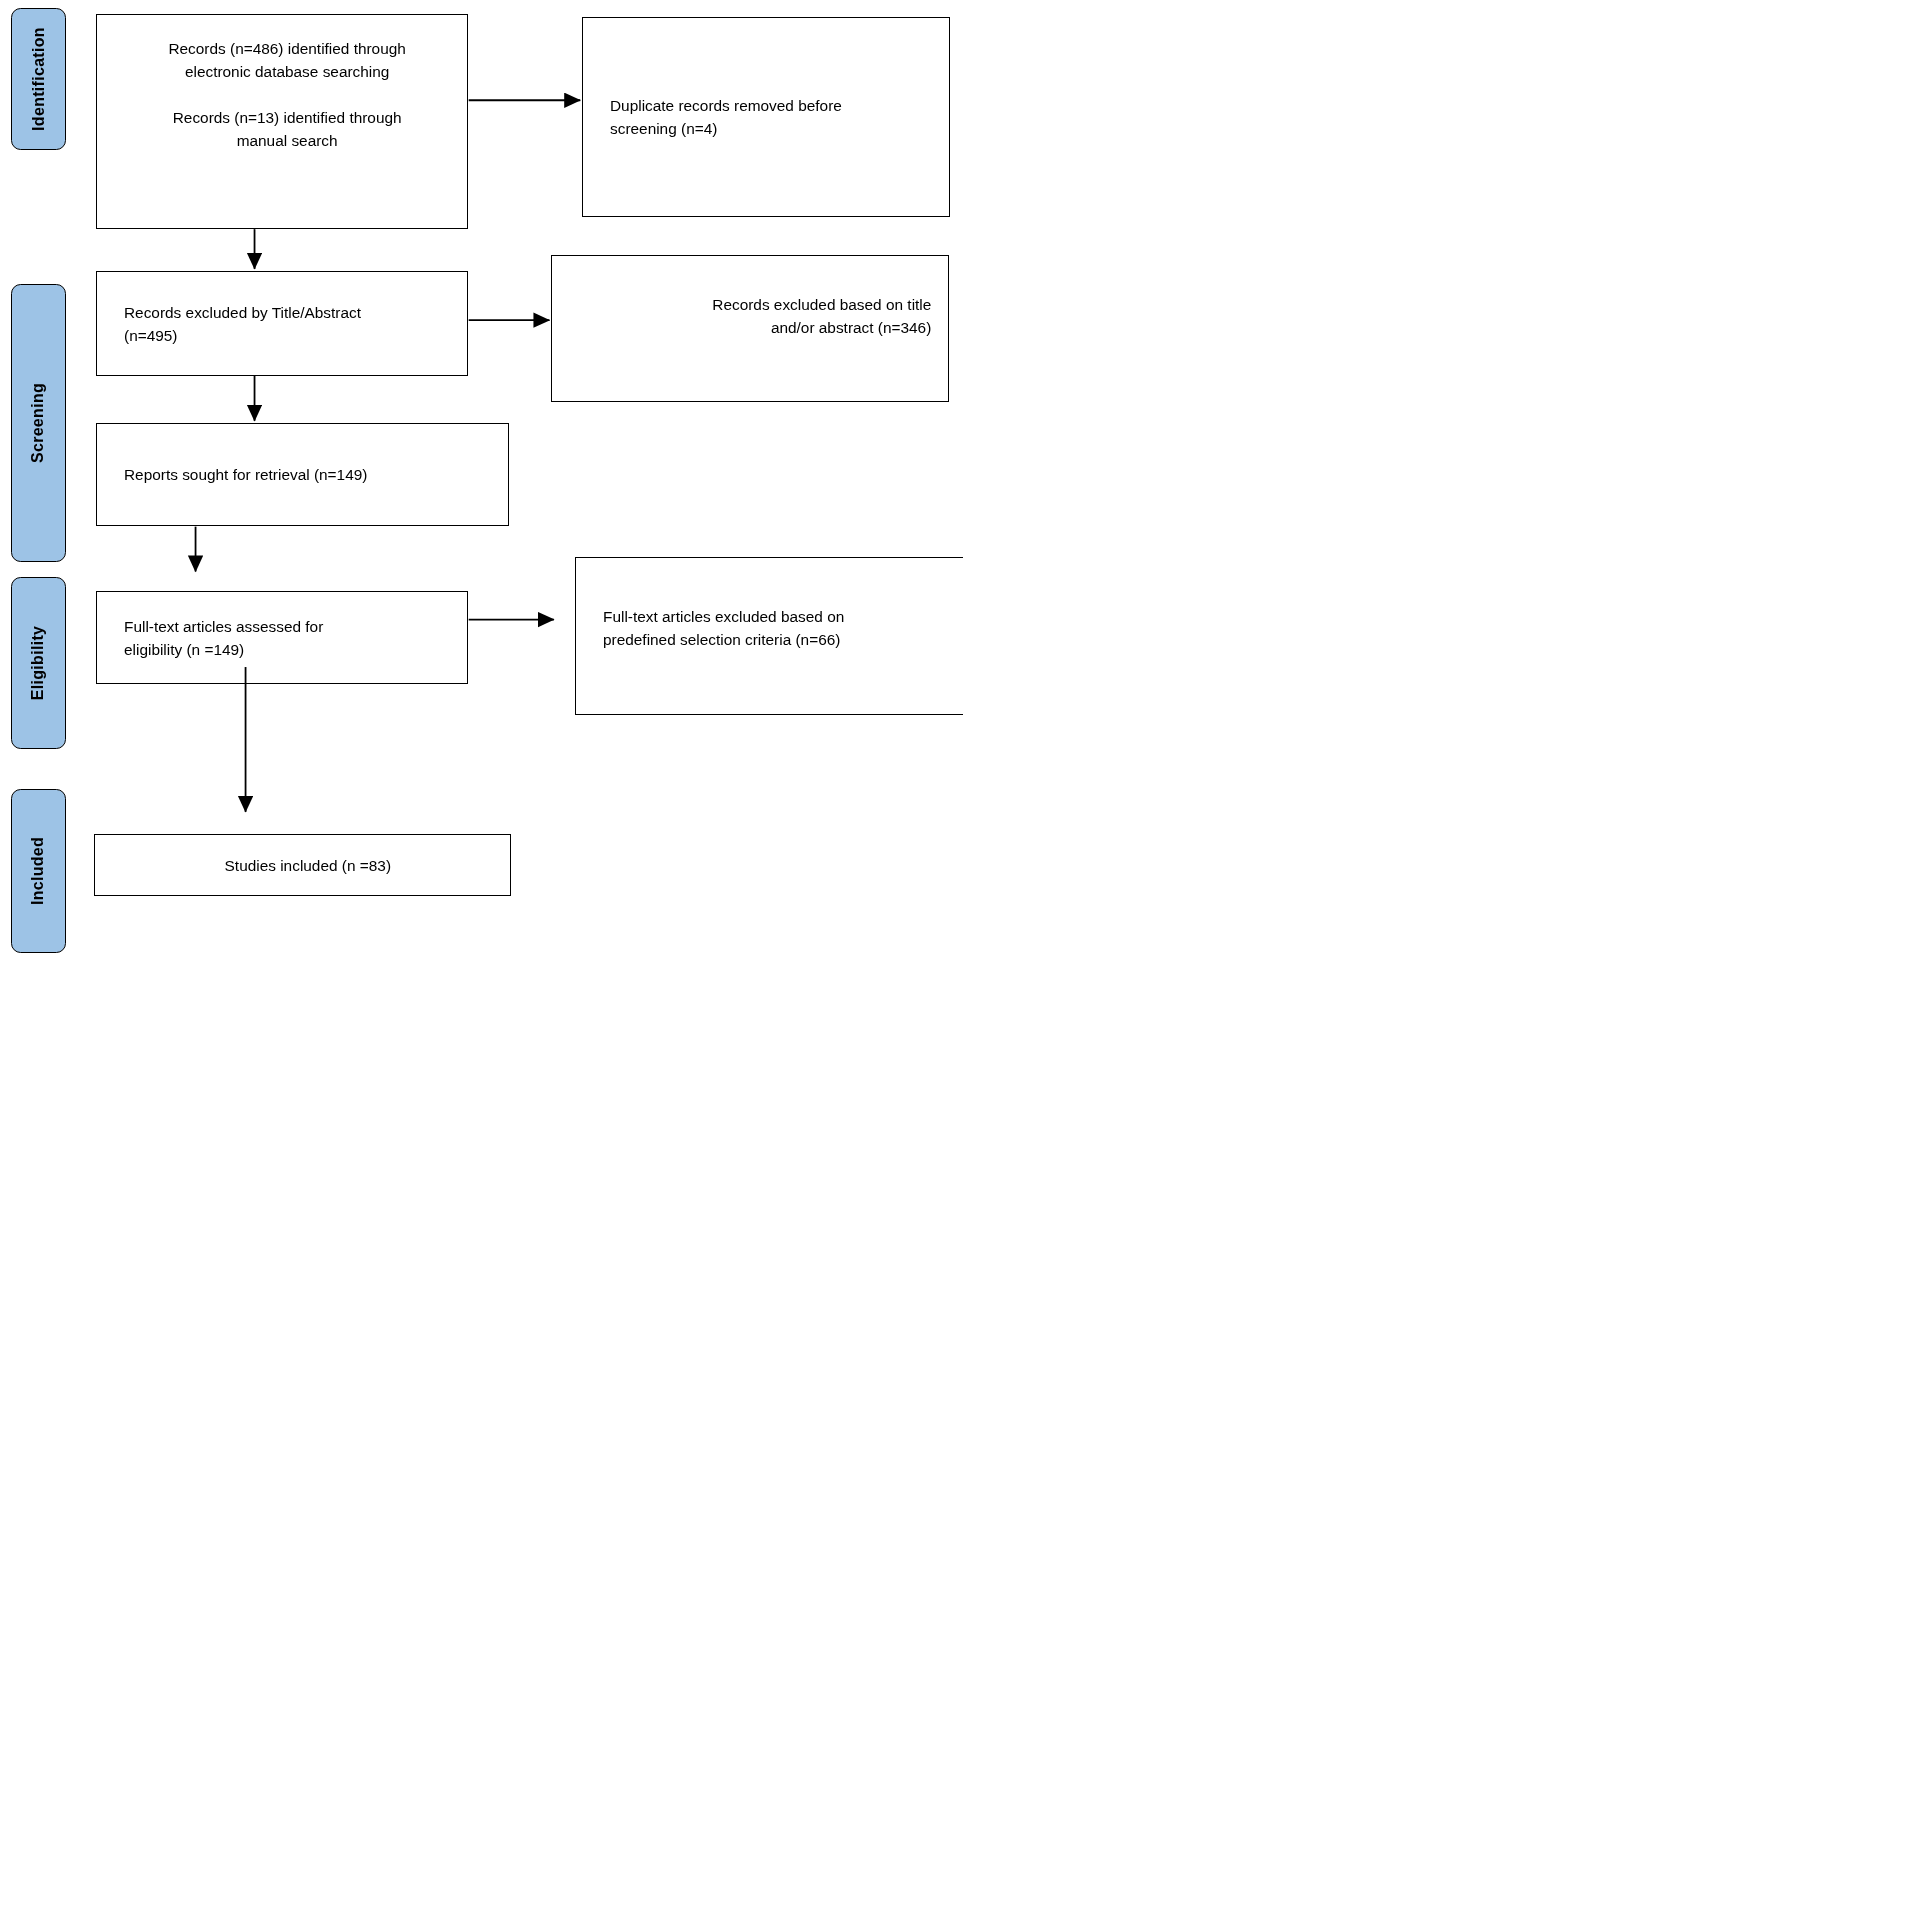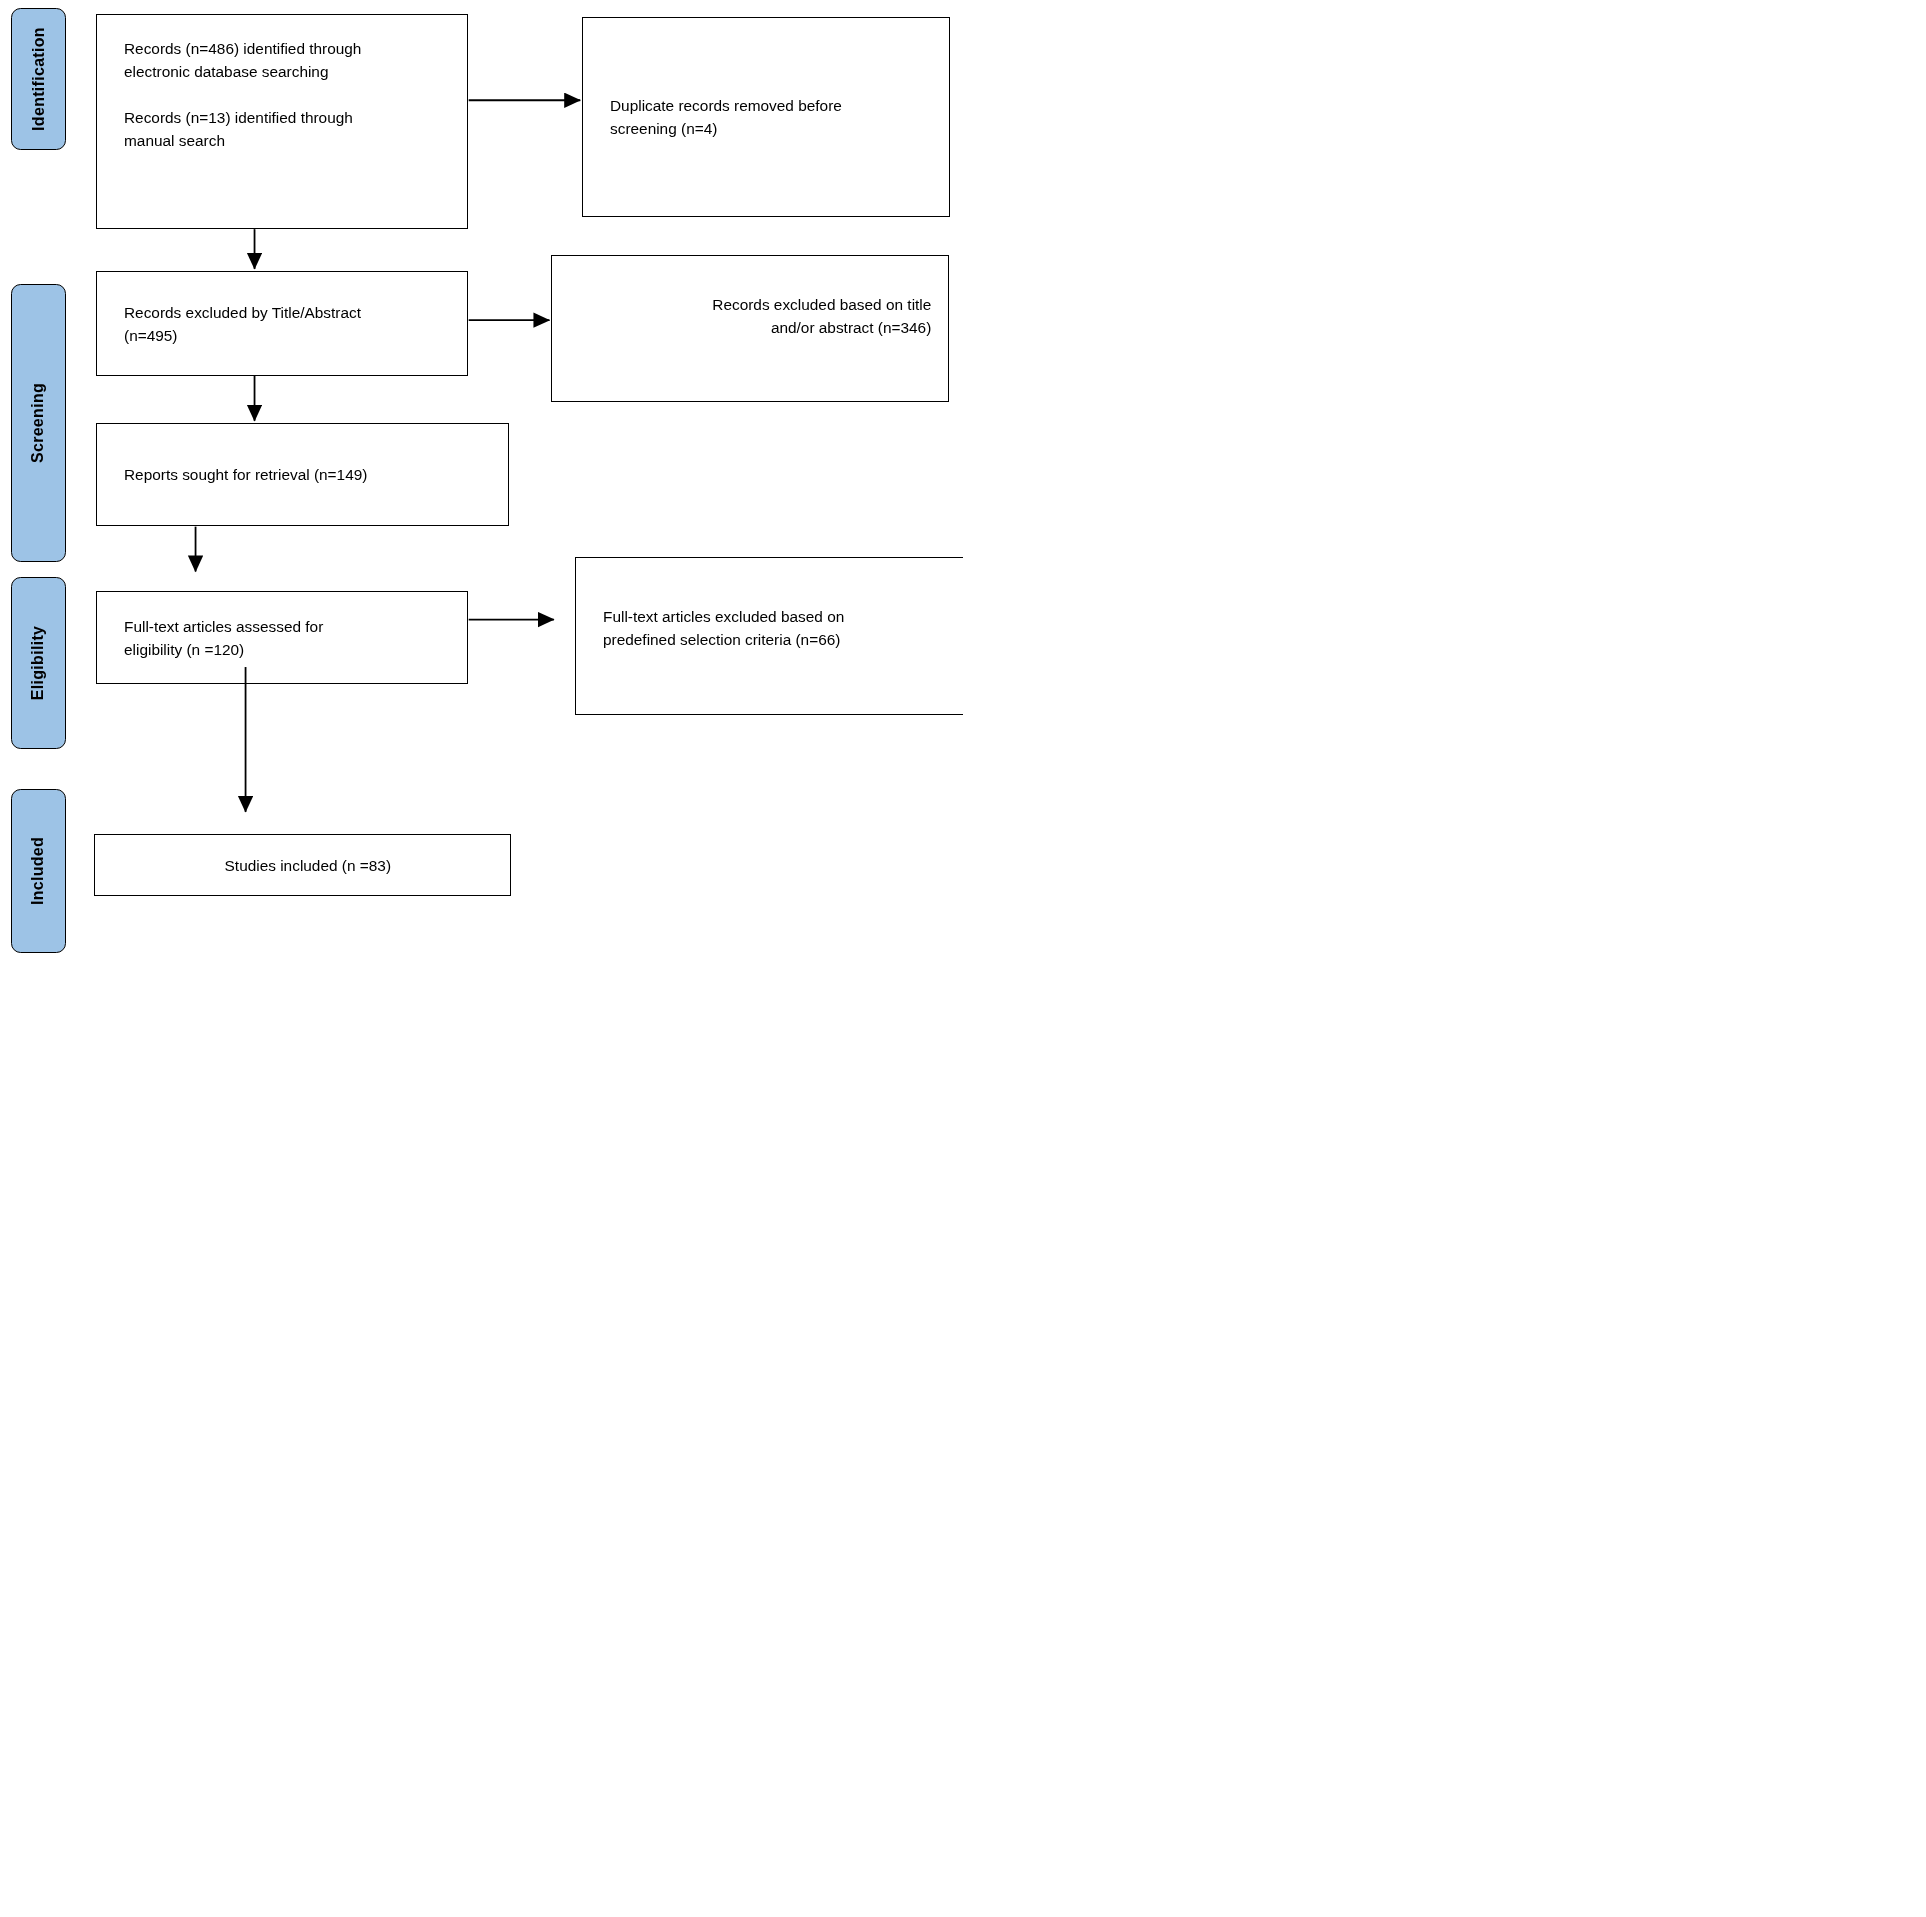--- a/index.html
+++ b/index.html
@@ -87,39 +87,39 @@
   <div class="stage" id="stage-screening" style="top: 284px; height: 278px; background: rgb(157, 195, 230);">
     <span class="stage-text">Screening</span>
   </div>
   <div class="stage" id="stage-eligibility" style="top: 577px; height: 172px; background: rgb(157, 195, 230);">
     <span class="stage-text">Eligibility</span>
   </div>
   <div class="stage" id="stage-included" style="top: 789px; height: 164px; background: rgb(157, 195, 230);">
     <span class="stage-text">Included</span>
   </div>
 
-  <div class="box" id="box-identified" style="left:96px;top:14px;width:372px;height:215px;">
+  <div class="box" id="box-identified" style="left:96px;top:14px;width:372px;height:215px;text-align:center;">
     <span class="line">Records (n=486) identified through</span>
     <span class="line">electronic database searching</span>
     <span class="line para2">Records (n=13) identified through</span>
     <span class="line">manual search</span>
   </div>
 
   <div class="box" id="box-screened" style="left:96px;top:271px;width:372px;height:105px;">
     <span class="line">Records excluded by Title/Abstract</span>
     <span class="line">(n=495)</span>
   </div>
 
   <div class="box" id="box-retrieval" style="left:96px;top:423px;width:413px;height:103px;">
     <span class="line">Reports sought for retrieval (n=149)</span>
   </div>
 
   <div class="box" id="box-fulltext" style="left:96px;top:574px;width:372px;height:93px;margin-top:17px;">
     <span class="line">Full-text articles assessed for</span>
-    <span class="line">eligibility (n =120)</span>
+    <span class="line">eligibility (n =149)</span>
   </div>
 
   <div class="box" id="box-included-studies" style="left:94px;top:834px;width:417px;height:62px;">
     <span class="line">Studies included (n =83)</span>
   </div>
 
   <div class="box" id="box-duplicates" style="left:582px;top:17.3px;width:368px;height:200px;">
     <span class="line">Duplicate records removed before</span>
     <span class="line">screening (n=4)</span>
   </div>

